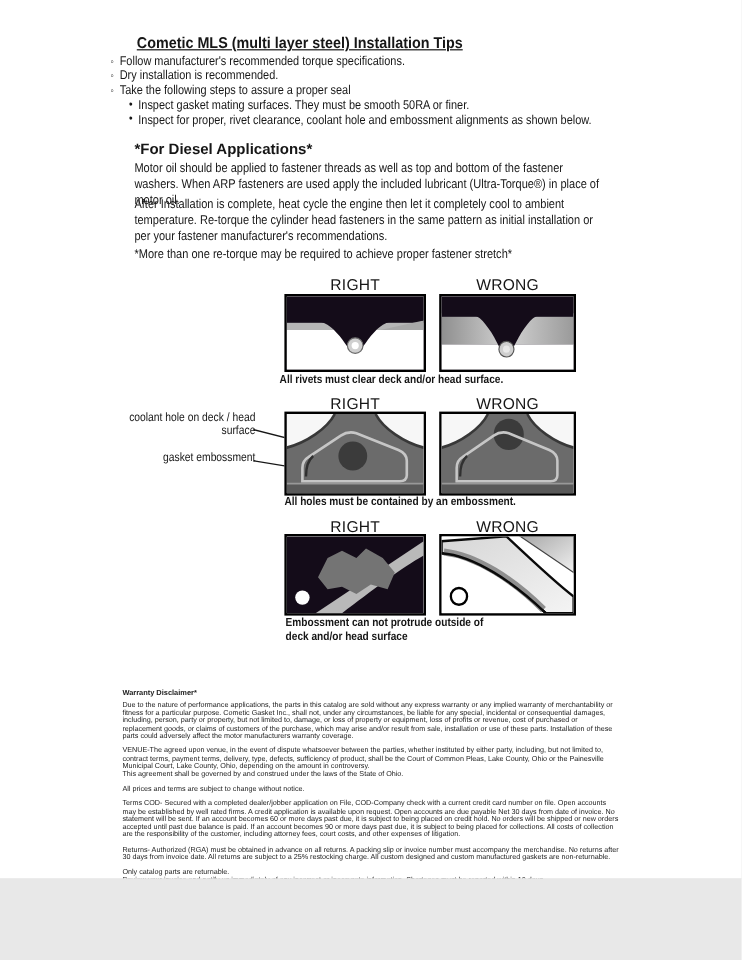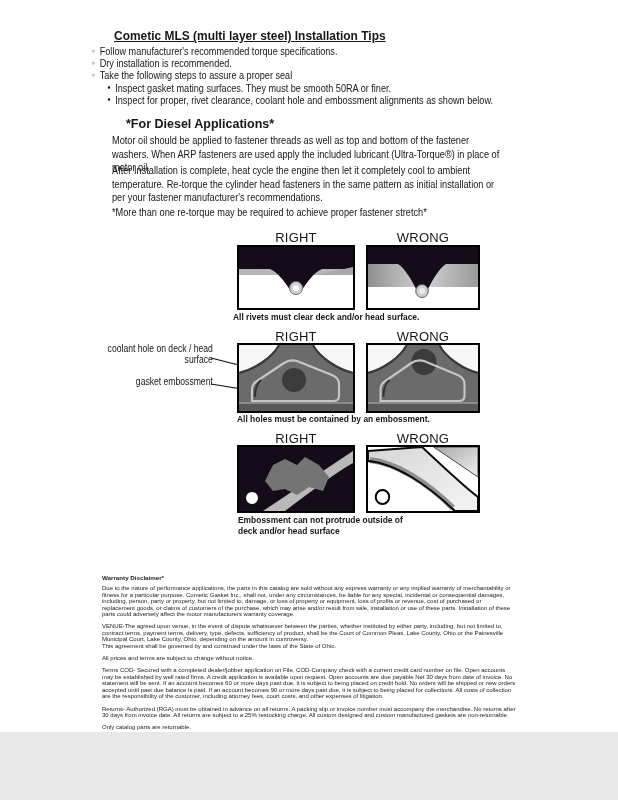--- a/index.html
+++ b/index.html
@@ -64,21 +64,21 @@
     <div class="tip lvl2">
       <span class="mk">•</span>
       <span class="tx">Inspect gasket mating surfaces.  They must be smooth 50RA or finer.</span>
     </div>
     <div class="tip lvl2">
       <span class="mk">•</span>
       <span class="tx">Inspect for proper, rivet clearance, coolant hole and embossment alignments as shown below.</span>
     </div>
   </div>
 
-  <div class="h2" style="left:126px;top:117px;text-align:right;">*For Diesel Applications*</div>
+  <div class="h2" style="left:112px;top:117px;text-align:right;">*For Diesel Applications*</div>
   <div class="para sq" style="top:134px;">Motor oil should be applied to fastener threads as well as top and bottom of the fastener washers. When ARP fasteners are used apply the included lubricant (Ultra-Torque®) in place of motor oil.</div>
   <div class="para sq" style="top:164px;">After Installation is complete, heat cycle the engine then let it completely cool to ambient temperature. Re-torque the cylinder head fasteners in the same pattern as initial installation or per your fastener manufacturer's recommendations.</div>
   <div class="para sq" style="top:206px;">*More than one re-torque may be required to achieve proper fastener stretch*</div>
 
   <div class="figlabel" style="left:237px;top:230px;width:118px;">RIGHT</div>
   <div class="figlabel" style="left:366px;top:230px;width:114px;">WRONG</div>
 
   <div class="panel" style="left:237px;top:245px;width:114px;height:61px;">
     <svg viewBox="0 0 114 61" preserveAspectRatio="none">
       <rect x="0" y="0" width="114" height="61" fill="#140c19"></rect>

